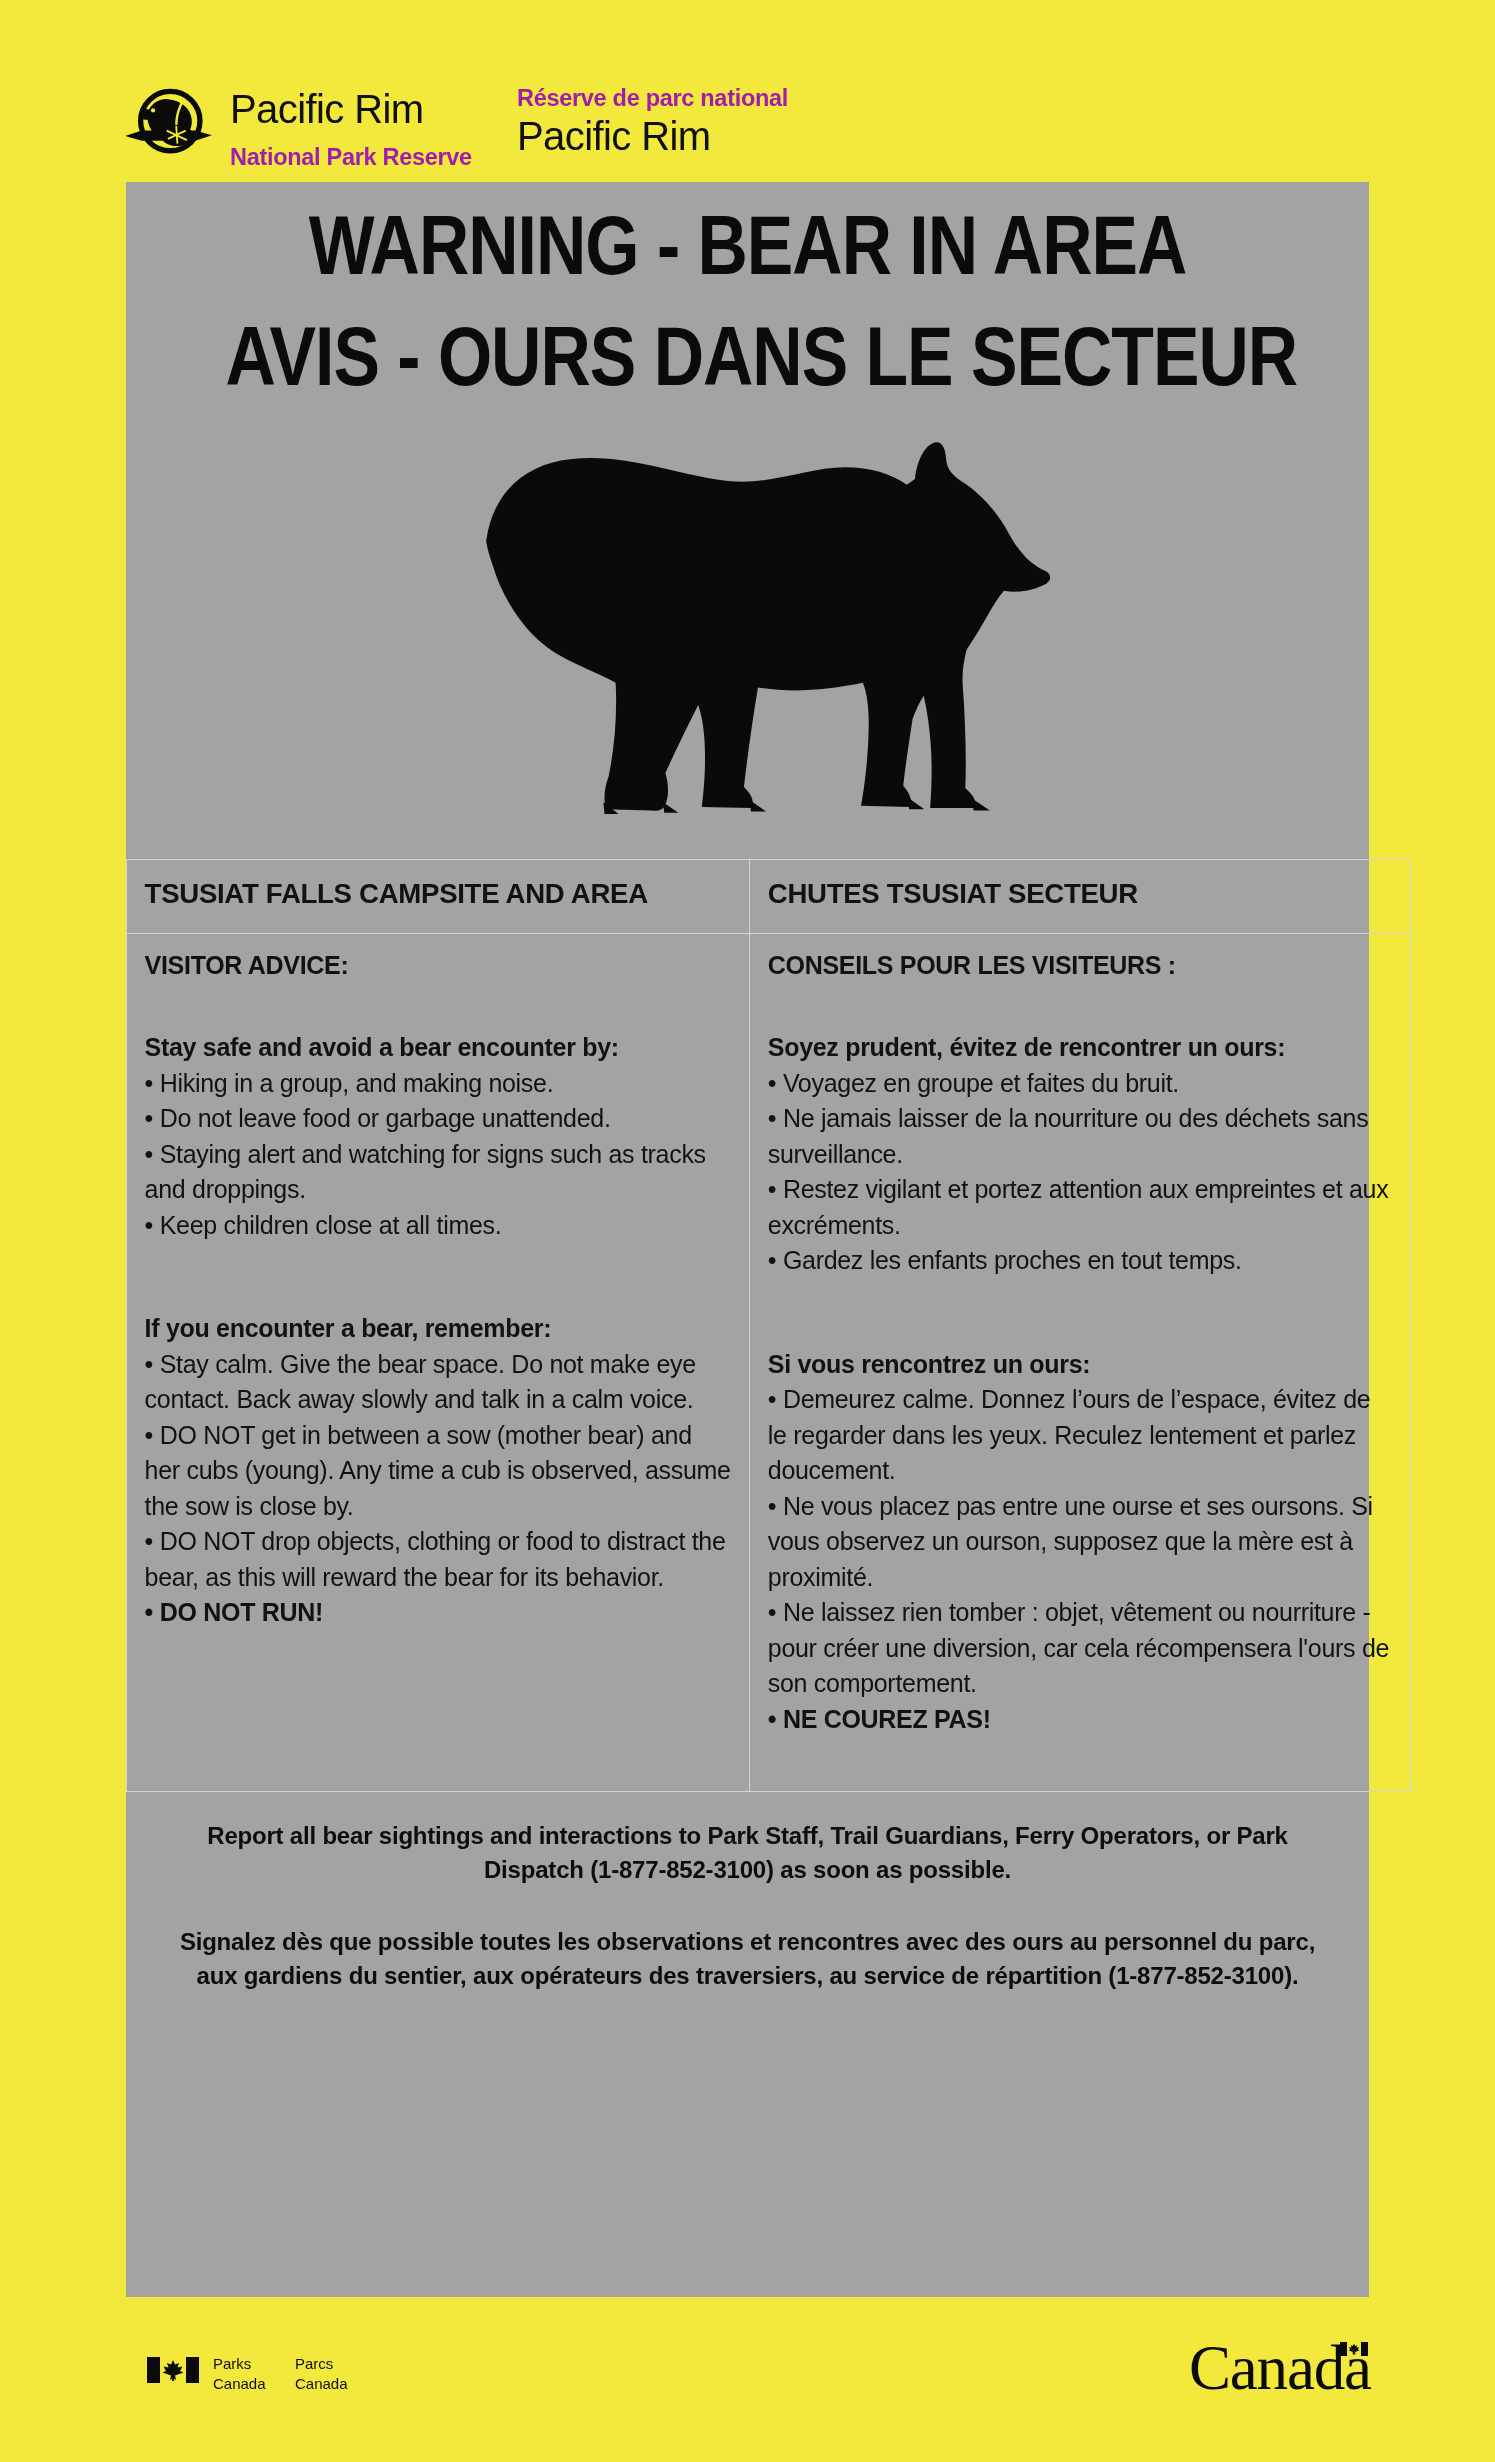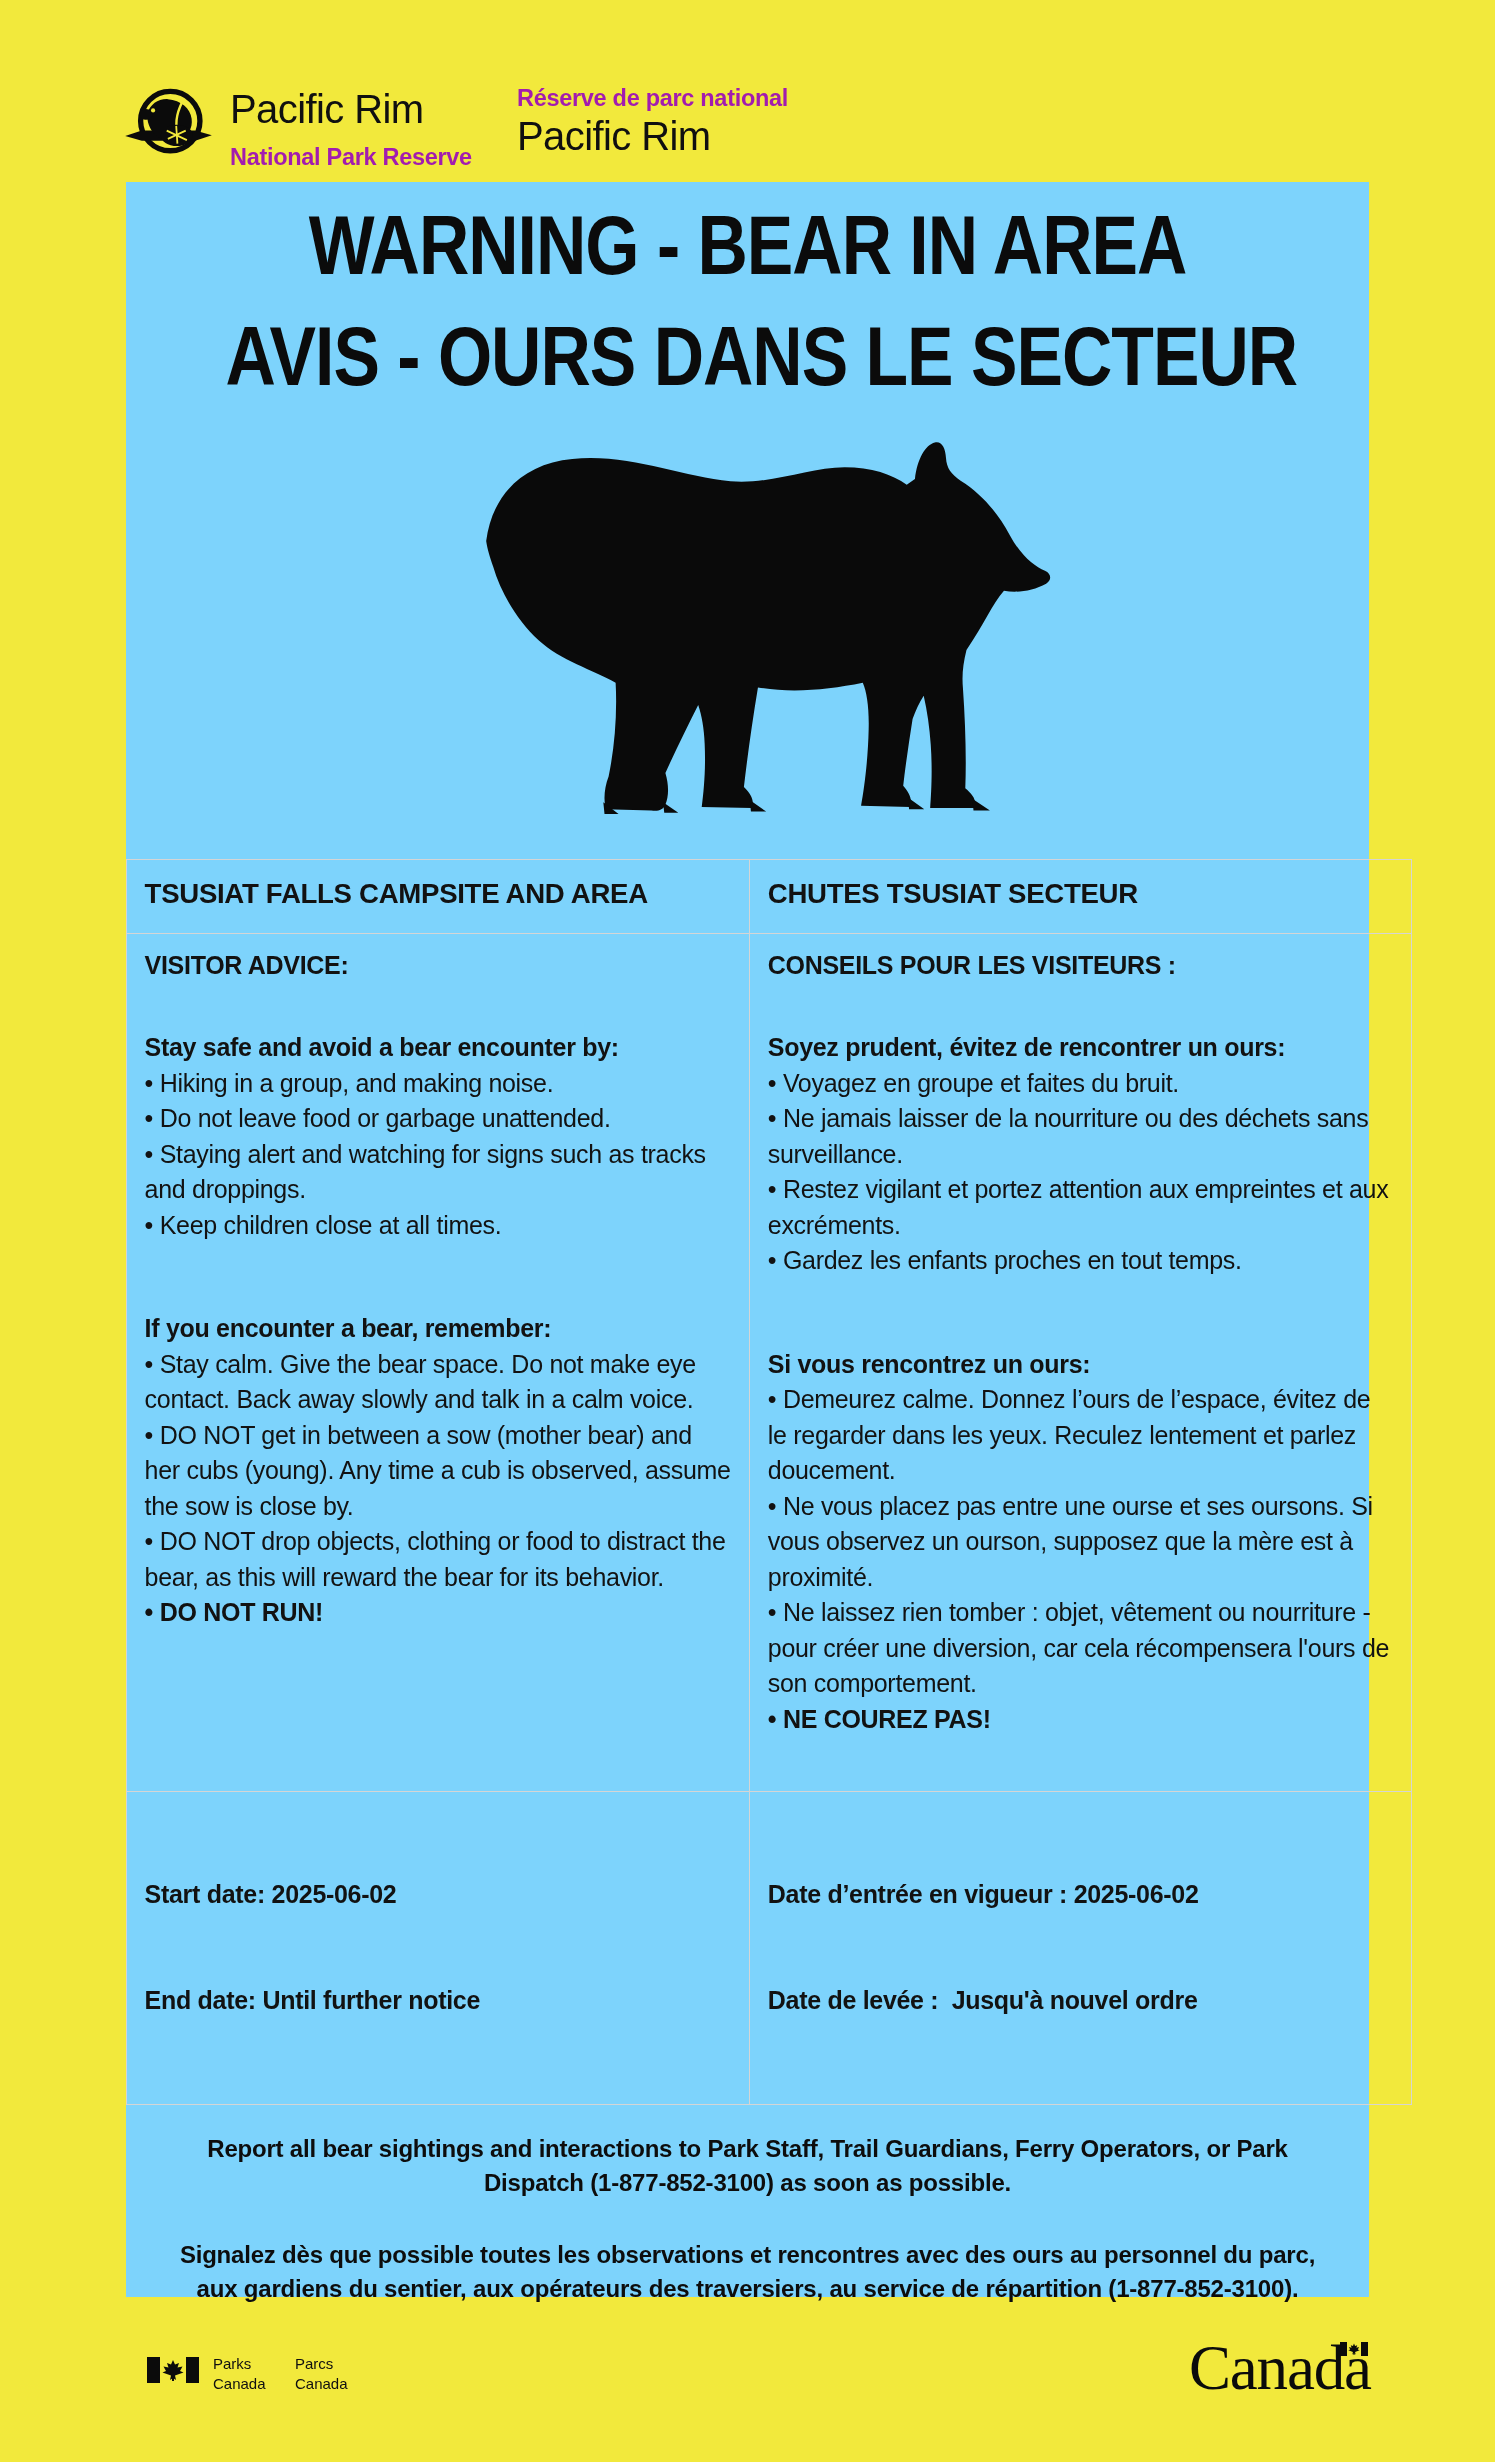--- a/index.html
+++ b/index.html
@@ -10,21 +10,21 @@
   .brandbar{position:absolute;left:0;top:0;width:1495px;height:234px;}
   .beaver-logo{position:absolute;left:124px;top:81px;width:89px;height:82px;}
   .lockup-en{position:absolute;left:230px;top:88px;}
   .lockup-fr{position:absolute;left:517px;top:86px;}
   .lockup-title{font-size:40px;font-weight:400;letter-spacing:-0.6px;line-height:1.05;color:#101010;}
   .lockup-sub{font-size:23.5px;font-weight:700;letter-spacing:-0.3px;line-height:1.05;color:#a21caf;}
   .lockup-en .lockup-title{margin-bottom:15.2px;}
   .lockup-fr .lockup-sub{margin-bottom:4.7px;}
 
   
-  .sheet{position:absolute;left:126px;top:182px;width:1243px;height:2115px;background:#7dd3fc;}
+  .sheet{position:absolute;left:126px;top:182px;width:1243px;height:2115px;background:#a3a3a3;}
   .big-title{margin:0;padding:0;font-size:83px;font-weight:700;line-height:1;text-align:center;
              letter-spacing:-1.2px;transform:scaleX(0.84);white-space:nowrap;color:#0b0b0b;}
   .big-title.en{margin-top:22px;}
   .big-title.fr{margin-top:28px;}
 
   .bear-wrap{margin-top:20px;height:410px;display:flex;justify-content:center;align-items:flex-start;}
   .bear-svg{width:630px;height:410px;}
 
   
   table.info{border-collapse:collapse;table-layout:fixed;width:1214px;margin:30.5px auto 0 auto;}
@@ -169,30 +169,20 @@
           <p>• Ne jamais laisser de la nourriture ou des déchets sans surveillance.</p>
           <p>• Restez vigilant et portez attention aux empreintes et aux excréments.</p>
           <p>•  Gardez les enfants proches en tout temps.</p>
           <p class="b gap2">Si vous rencontrez un ours:</p>
           <p>• Demeurez calme. Donnez l’ours de l’espace, évitez de le regarder dans les yeux. Reculez lentement et parlez doucement.</p>
           <p>• Ne vous placez pas entre une ourse et ses oursons. Si vous observez un ourson, supposez que la mère est à proximité.</p>
           <p>• Ne laissez rien tomber : objet, vêtement ou nourriture - pour créer une diversion, car cela récompensera l'ours de son comportement.</p>
           <p class="b">• NE COUREZ PAS!</p>
         </td>
       </tr>
-      <tr class="row-dates">
-        <td class="c-left">
-          <p>Start date: 2025-06-02</p>
-          <p>End date: Until further notice</p>
-        </td>
-        <td class="c-right">
-          <p>Date d’entrée en vigueur : 2025-06-02</p>
-          <p>Date de levée :  Jusqu'à nouvel ordre</p>
-        </td>
-      </tr>
     </tbody>
       </table>
 
     <p class="report en">Report all bear sightings and interactions to Park Staff, Trail Guardians, Ferry Operators, or Park Dispatch (1-877-852-3100) as soon as possible.</p>
     <p class="report fr">Signalez dès que possible toutes les observations et rencontres avec des ours au personnel du parc, aux gardiens du sentier, aux opérateurs des traversiers, au service de répartition (1-877-852-3100).</p>
   </div>
 
   <svg class="flag-logo" viewBox="0 0 104 52" xmlns="http://www.w3.org/2000/svg">
     <rect x="0" y="0" width="26" height="52" fill="#0b0b0b"></rect>
     <rect x="78" y="0" width="26" height="52" fill="#0b0b0b"></rect>

